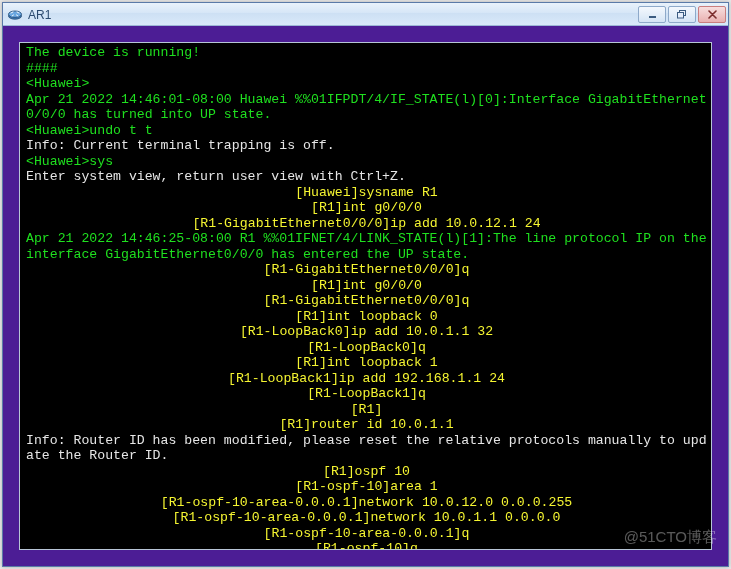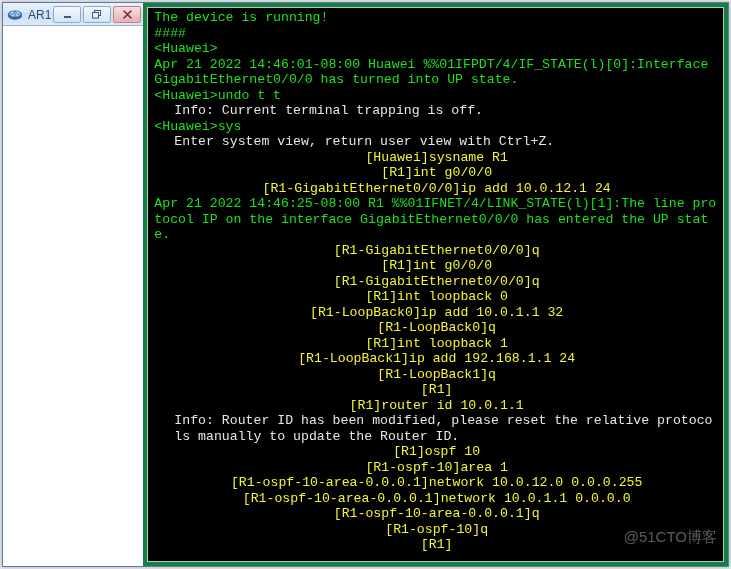--- a/index.html
+++ b/index.html
@@ -14,21 +14,21 @@
   .window {
     position: absolute;
     left: 2px;
     top: 2px;
     width: 727px;
     height: 565px;
     border: 1px solid #5a7aa8;
     background: #fff;
     box-shadow: 0 0 4px rgba(0,0,0,0.25);
     display: flex;
-    flex-direction: row;
+    flex-direction: column;
   }
   .titlebar {
     height: 23px;
     background: linear-gradient(to bottom, #e9f2fb 0%, #d6e6f7 45%, #cde0f4 46%, #d9e9fa 100%);
     border-bottom: 1px solid #9cb7d6;
     display: flex;
     align-items: center;
     padding: 0 2px 0 4px;
     font-size: 12px;
     color: #2b4a6f;
@@ -56,22 +56,22 @@
     color: #3b5b80;
     cursor: pointer;
   }
   .win-btn.close {
     background: linear-gradient(to bottom, #f7dede, #e9b1b1);
     border-color: #c97e7e;
     color: #7b2d2d;
   }
   .terminal-wrap {
     flex: 1;
-    background: #15803d;
-    padding: 4px;
+    background: #4c1d95;
+    padding: 16px;
     display: flex;
     min-height: 0;
   }
   .terminal {
     flex: 1;
     background: #000;
     overflow-y: scroll;
     overflow-x: hidden;
     border: 1px solid #b7c5d6;
   }
@@ -90,21 +90,21 @@
   .term-inner {
     padding: 2px 4px 2px 6px;
     font-family: "Courier New", monospace;
     font-size: 13.2px;
     line-height: 15.5px;
     white-space: pre-wrap;
     word-break: break-all;
   }
   .term-inner div { min-height: 15.5px; }
   .c-sys  { color: #1fe01f; } 
-  .c-info { color: #e6e6e6; margin-left: 20px; } 
+  .c-info { color: #e6e6e6; } 
   .c-cfg  { color: #f5f531; text-align: center; } 
   .watermark {
     position: absolute;
     right: 14px;
     bottom: 22px;
     color: rgba(255,255,255,0.35);
     font-family: Arial, sans-serif;
     font-size: 15px;
     pointer-events: none;
     margin-left: 32px;

